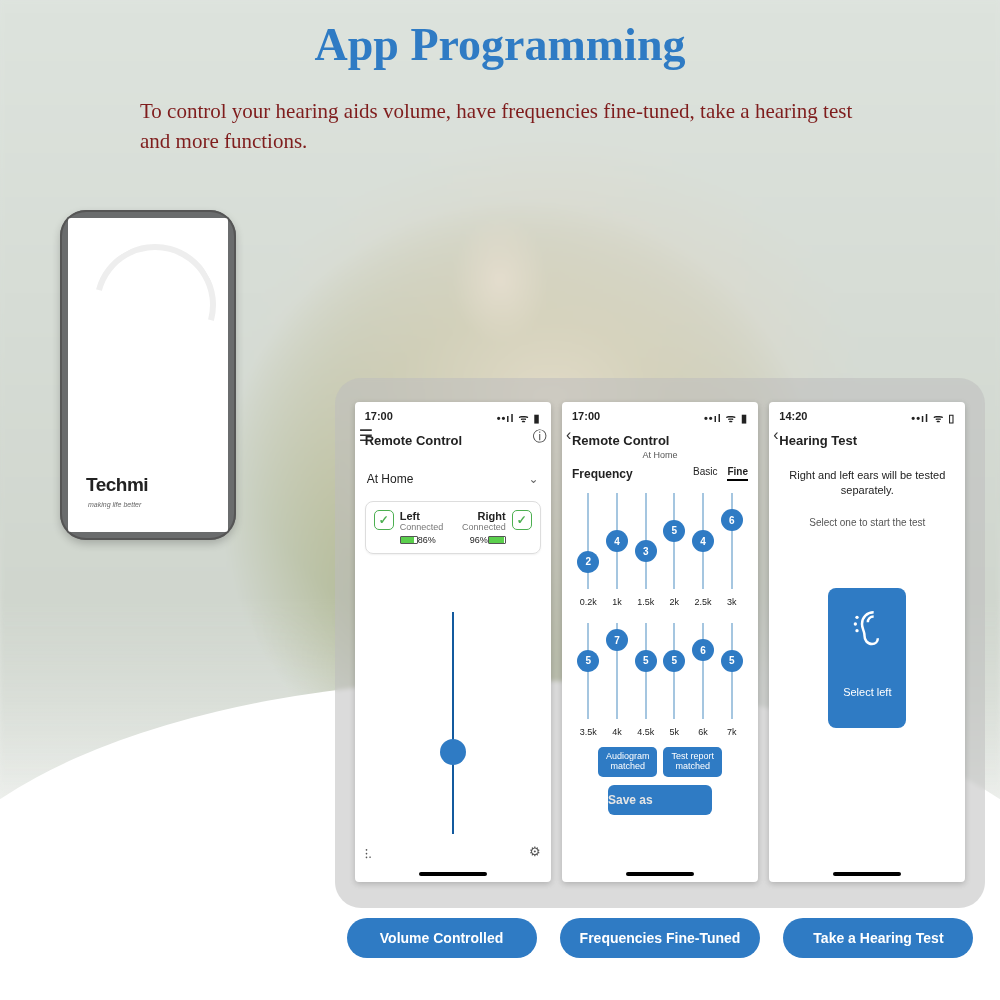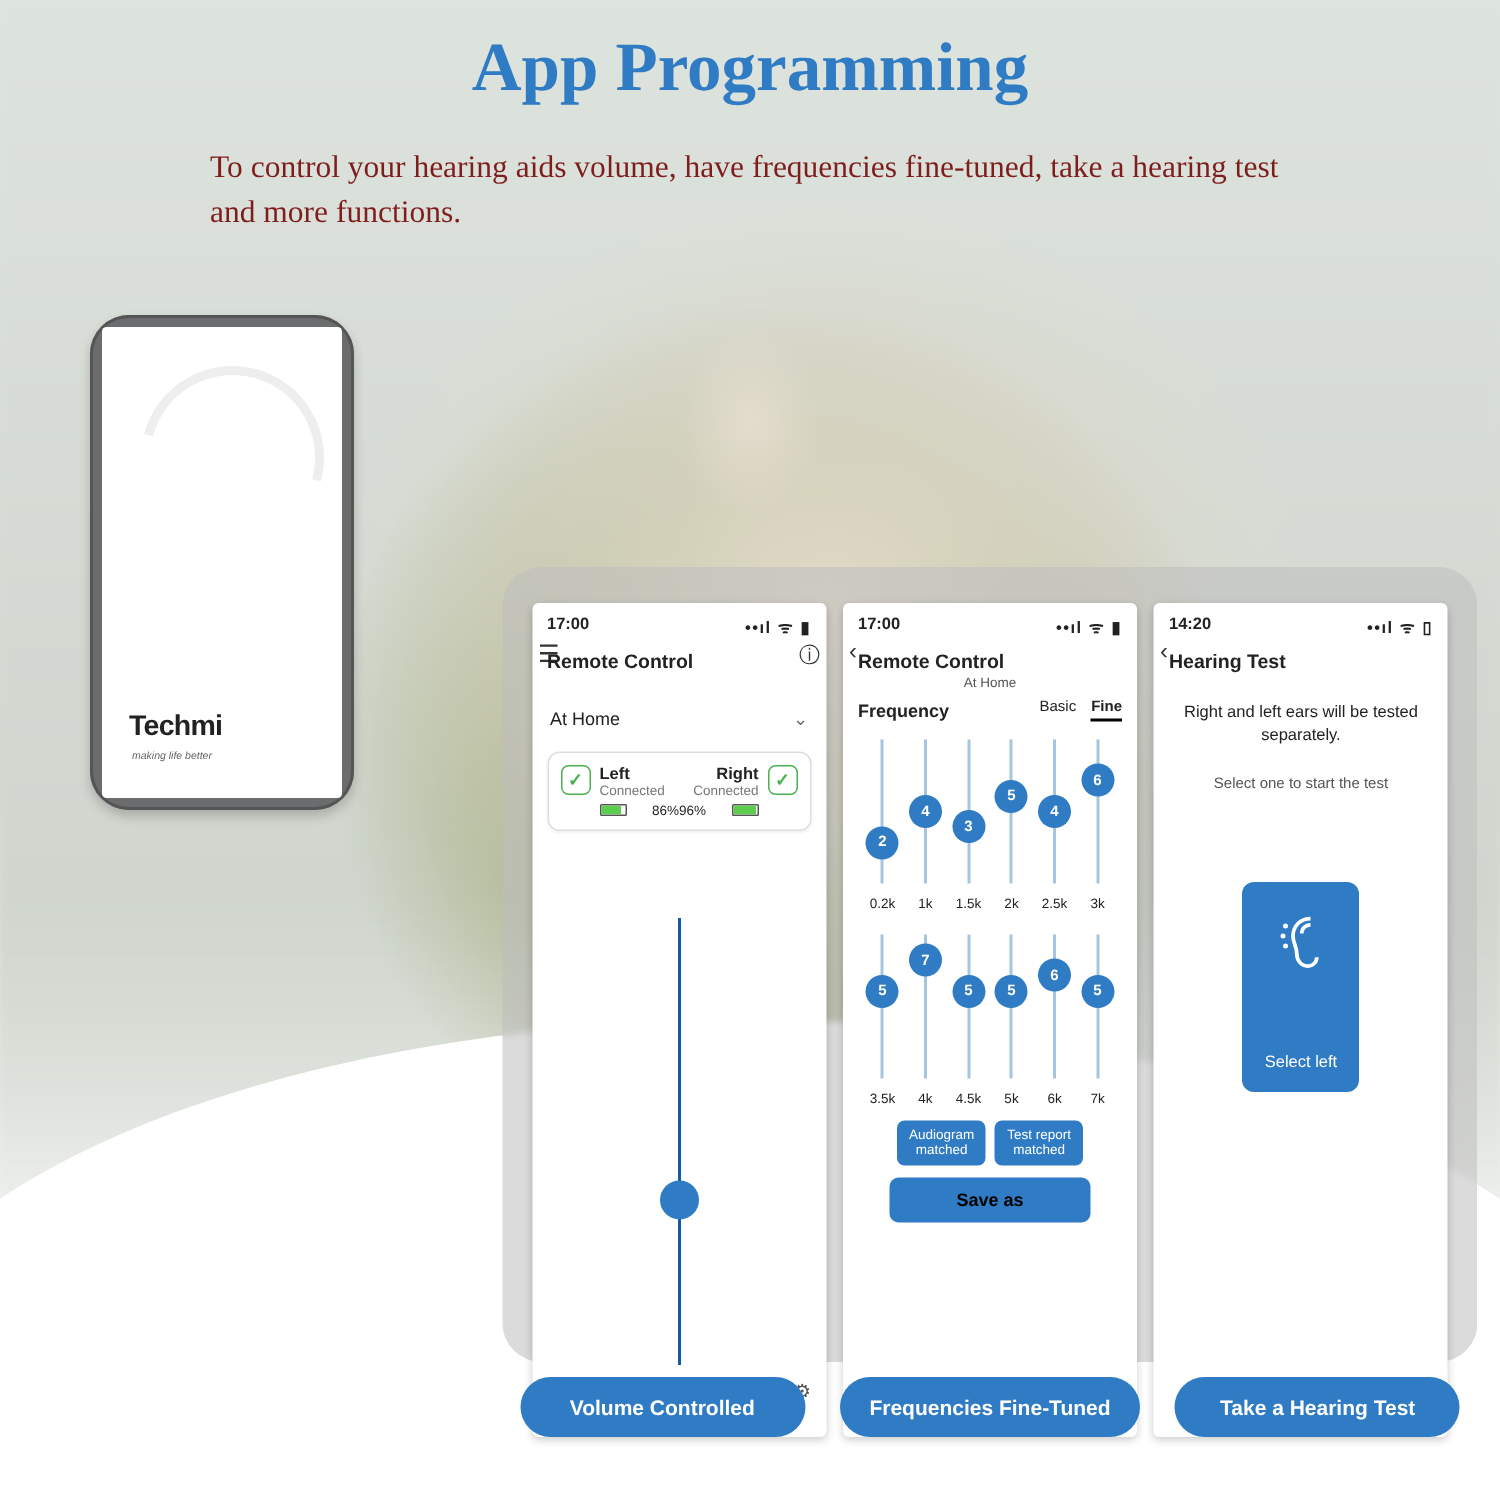--- a/index.html
+++ b/index.html
@@ -116,21 +116,21 @@
     background: rgba(190,190,190,0.55);
     backdrop-filter: blur(2px);
     border-radius: 26px;
     display: flex;
     justify-content: space-around;
     align-items: flex-start;
     padding: 24px 14px;
   }
   .mock {
     width: 196px;
-    height: 556px;
+    height: 480px;
     background: #fff;
     border-radius: 4px;
     box-shadow: 0 2px 6px rgba(0,0,0,0.2);
     position: relative;
     font-size: 11px;
     color: #222;
     padding: 8px 10px;
     overflow: hidden;
   }
   .statusbar {
@@ -175,21 +175,21 @@
     box-shadow: 0 1px 2px rgba(0,0,0,0.06);
   }
   .side { display:flex; align-items:flex-start; gap:6px; font-size:10px; }
   .chk {
     width:20px; height:20px; border:1.5px solid #4caf50; border-radius:5px;
     display:flex; align-items:center; justify-content:center; color:#4caf50;
     font-size:12px; font-weight:700;
   }
   .side .col div:first-child { font-weight:700; font-size:11px; }
   .side .col div:nth-child(2) { color:#777; font-size:9px; }
-  .batt { display:flex; align-items:center; gap:17px; margin-top:3px; font-size:9px; }
+  .batt { display:flex; align-items:center; gap:0; margin-top:3px; font-size:9px; }
   .batt .cell { width:18px; height:8px; border:1px solid #555; border-radius:1px; overflow:hidden; }
   .batt .fill { height:100%; background:#5bcf4d; }
   .vslider {
     position:absolute; left:50%; top:210px; bottom:48px; width:2px;
     background:#135a9e; transform:translateX(-50%);
   }
   .vslider .knob {
     position:absolute; left:50%; top:63%; width:26px; height:26px;
     background:#2f7bc4; border-radius:50%; transform:translate(-50%,-50%);
   }
@@ -232,36 +232,36 @@
     display:flex; justify-content:space-between; font-size:9px; margin-bottom:10px;
     padding:0 2px;
   }
   .labels span { flex:1; text-align:center; }
   .brow { display:flex; gap:6px; justify-content:center; margin-top:6px; }
   .pill {
     background:#2f7bc4; color:#fff; font-size:9px; text-align:center;
     padding:5px 8px; border-radius:5px; line-height:1.1;
   }
   .savebtn {
-    margin:8px 21px 0; background:#2f7bc4; color:#000000; font-size:12px;
-    font-weight:600; text-align:center; padding:8px 0; border-radius:6px;
+    margin:8px 36px 0; background:#2f7bc4; color:#e5e5e5; font-size:12px;
+    font-weight:600; padding:8px 0; border-radius:6px;
   }
 
   
   .ht-sub { text-align:center; font-size:11px; margin:20px 10px 0; line-height:1.4; }
   .ht-sub2 { text-align:center; font-size:10px; color:#555; margin-top:18px; }
   .ear-row { display:flex; gap:10px; justify-content:center; margin-top:60px; }
   .ear-card {
     width:78px; height:140px; border-radius:8px; color:#fff;
     display:flex; flex-direction:column; align-items:center; justify-content:flex-start;
     padding-top:16px; font-size:11px;
   }
   .ear-card.left { background:#2f7bc4; }
   .ear-card.right { background:#d84338; }
-  .ear-card .lbl { margin-top:auto; padding-bottom:14px; }
+  .ear-card .lbl { margin-top:auto; padding-bottom:30px; }
   .ear-icon { width:34px; height:50px; }
 
   .caption-row {
     position:absolute; left:335px; top:918px; width:650px;
     display:flex; justify-content:space-around;
   }
   .caption {
     background:#2f7bc4; color:#fff; font-size:14px; font-weight:600;
     text-align:center; padding:12px 20px; border-radius:24px;
     min-width:190px;

